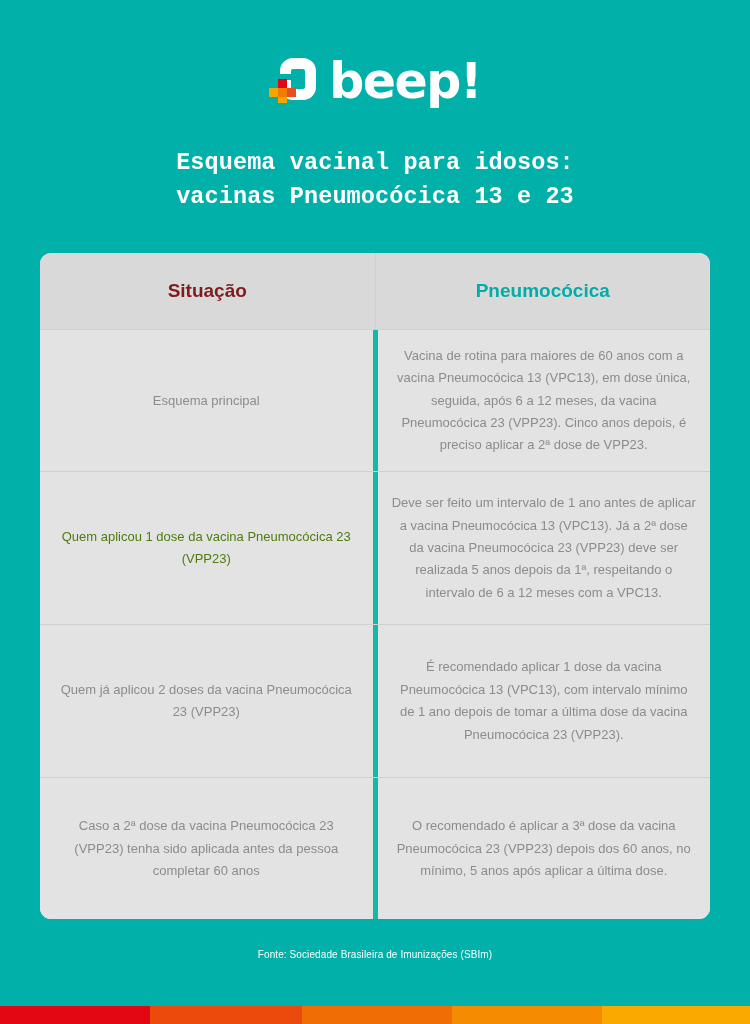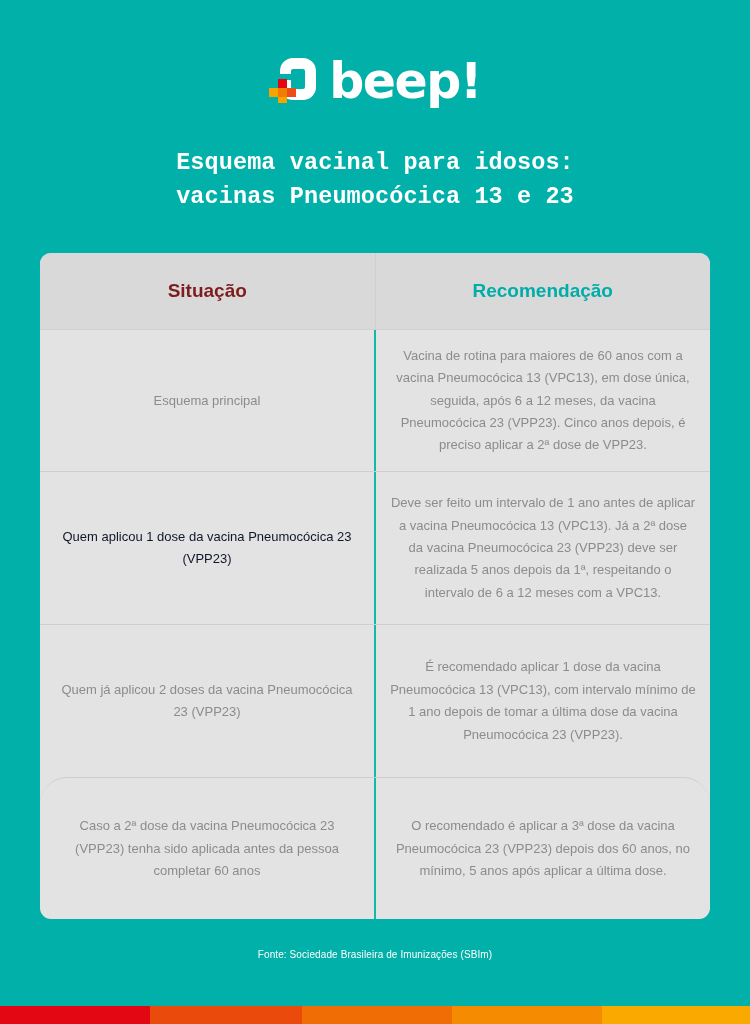--- a/index.html
+++ b/index.html
@@ -92,26 +92,26 @@
     display: flex;
     align-items: center;
     justify-content: center;
     text-align: center;
     color: #8c8c8c;
     font-size: 13px;
     line-height: 1.72;
     padding: 16px 14px;
   }
   .trow .td.left {
-    border-right: 2px solid #14b8a6;
+    border-right: 5px solid #14b8a6;
   }
   .trow.r1 { height: 142px; }
   .trow.r2 { height: 153px; }
   .trow.r3 { height: 153px; }
-  .trow.r4 { height: 142px; border-radius: 27px; }
+  .trow.r4 { height: 142px; }
 
   
   .source {
     text-align: center;
     color: #ffffff;
     font-size: 10px;
     margin-top: 30px;
     letter-spacing: 0.1px;
   }
 
@@ -147,30 +147,30 @@
 
 <div class="title">
   <div>Esquema vacinal para idosos:</div>
   <div>vacinas Pneumocócica 13 e 23</div>
 </div>
 
 <div class="table">
 
   <div class="thead" style="background: rgb(217, 217, 217);">
     <div class="th left" style="color: #7f1d1d;">Situação</div>
-    <div class="th" style="color: rgb(0, 173, 169);">Recomendação</div>
+    <div class="th" style="color: rgb(0, 173, 169);">Pneumocócica</div>
   </div>
 
   <div class="trow r1" style="background: rgb(227, 227, 227);">
     <div class="td left" style="color: rgb(140, 140, 140);">Esquema principal</div>
     <div class="td" style="color: rgb(140, 140, 140);">Vacina de rotina para maiores de 60 anos com a vacina Pneumocócica 13 (VPC13), em dose única, seguida, após 6 a 12 meses, da vacina Pneumocócica 23  (VPP23). Cinco anos depois, é preciso aplicar a 2ª dose de VPP23.</div>
   </div>
 
   <div class="trow r2" style="background: rgb(227, 227, 227);">
-    <div class="td left" style="color: #0f172a;">Quem aplicou 1 dose da vacina Pneumocócica 23 (VPP23)</div>
+    <div class="td left" style="color: #4d7c0f;">Quem aplicou 1 dose da vacina Pneumocócica 23 (VPP23)</div>
     <div class="td" style="color: rgb(140, 140, 140);">Deve ser feito um intervalo de 1 ano antes de aplicar a vacina Pneumocócica 13 (VPC13). Já a 2ª dose da vacina Pneumocócica 23  (VPP23) deve ser realizada 5 anos depois da 1ª, respeitando o intervalo de 6 a 12 meses com a VPC13.</div>
   </div>
 
   <div class="trow r3" style="background: rgb(227, 227, 227);">
     <div class="td left" style="color: rgb(140, 140, 140);">Quem já aplicou 2 doses da vacina Pneumocócica 23 (VPP23)</div>
     <div class="td" style="color: rgb(140, 140, 140);">É recomendado aplicar 1 dose da vacina Pneumocócica 13 (VPC13), com intervalo mínimo de 1 ano depois de tomar a última dose da vacina Pneumocócica 23 (VPP23).</div>
   </div>
 
   <div class="trow r4" style="background: rgb(227, 227, 227);">
     <div class="td left" style="color: rgb(140, 140, 140);">Caso a 2ª dose da vacina Pneumocócica 23 (VPP23) tenha sido aplicada antes da pessoa completar 60 anos</div>

